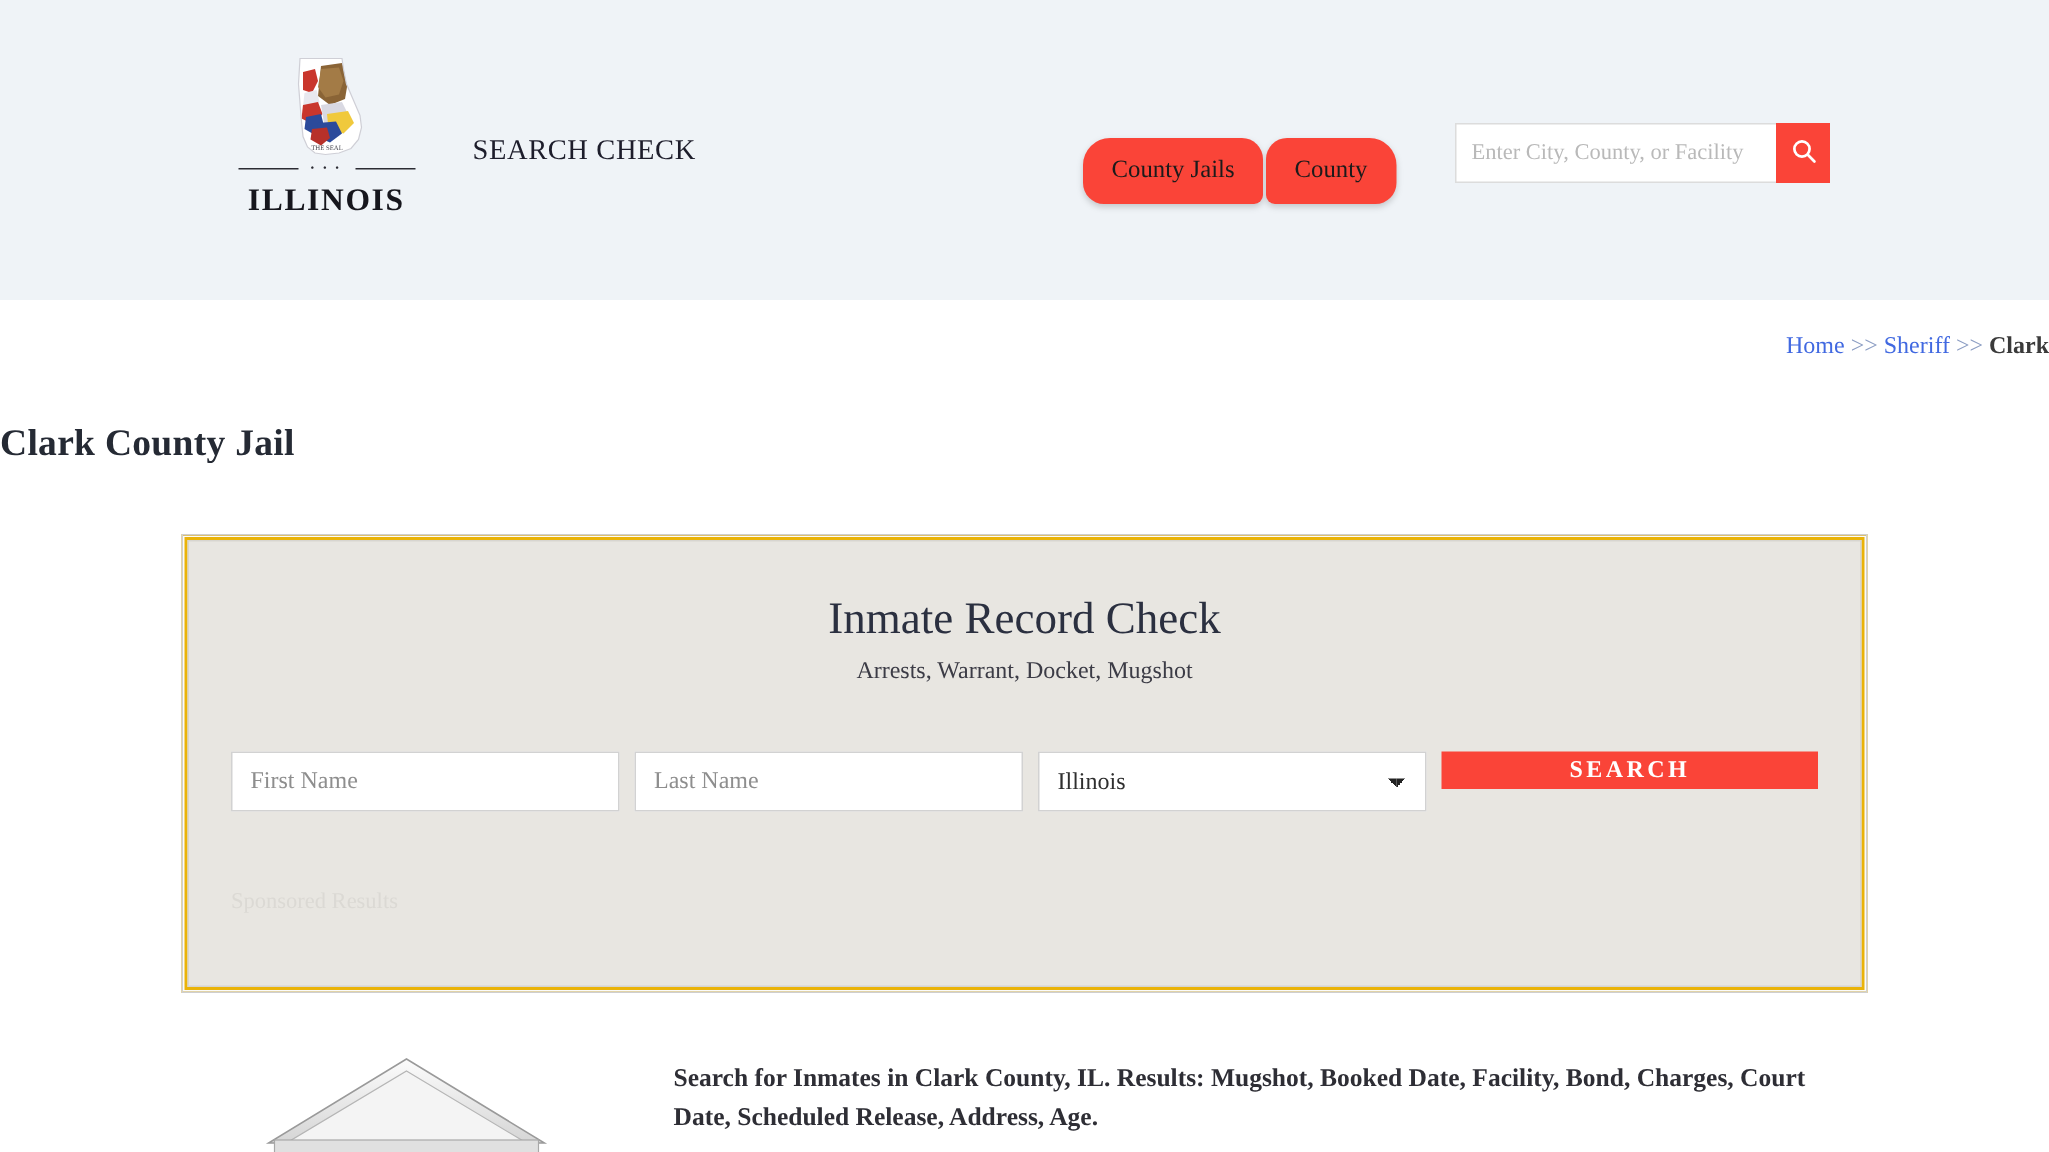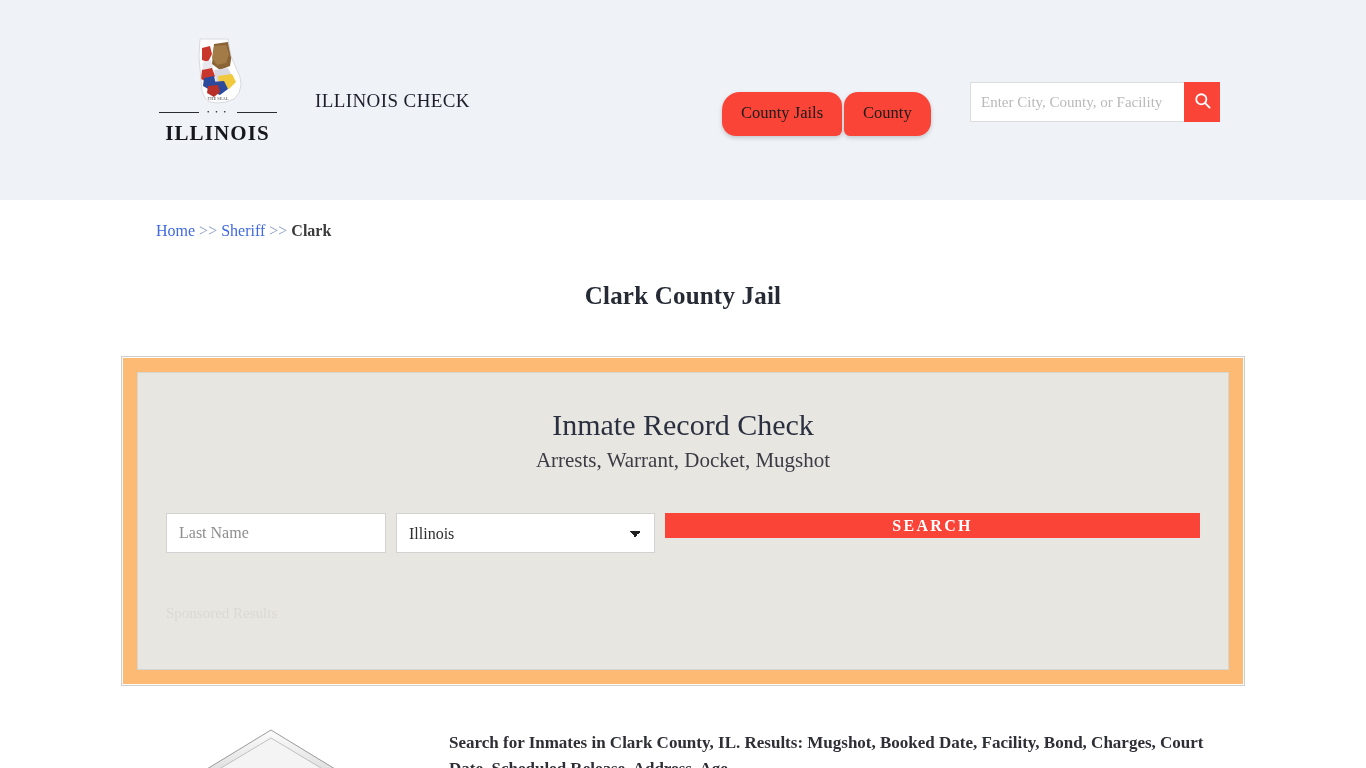--- a/index.html
+++ b/index.html
@@ -151,60 +151,61 @@
   }
 
   
   .breadcrumb {
     width: 1366px;
     margin: 0 auto;
     padding: 20px 0 0 156px;
     font-size: 16px;
     line-height: 22px;
     color: #555;
+    text-align: right;
   }
   .crumb-link { color: #4169e1; text-decoration: none; cursor: pointer; }
   .crumb-sep { color: #8b9dc3; margin: 0 4px; }
   .crumb-current { color: #3a3a3a; font-weight: bold; }
 
   
   .page-title {
-    text-align: center;
+    text-align: left;
     font-size: 25px;
     font-weight: bold;
     color: #252a34;
     margin: 40px 0 0 0;
     letter-spacing: 0.2px;
   }
 
   
   .search-card-outer {
     width: 1124px;
     margin: 46px auto 0 auto;
     border: 1px solid #cfcfcf;
-    background: #fdba74;
-    padding: 15px;
+    background: #eab308;
+    padding: 3px;
     box-shadow: 0 0 0 1px #fbfbfa inset;
   }
   .search-card {
     background: #e8e6e1;
     border: 1px solid #d7d5d0;
     padding: 34px 28px 46px 28px;
   }
   .card-title {
     text-align: center;
     font-size: 30px;
     font-weight: normal;
     color: #2b3040;
     line-height: 36px;
     margin: 0;
   }
   .card-subtitle {
     text-align: center;
-    font-size: 21px;
+    font-size: 16px;
     color: #3c3c46;
     margin: 6px 0 0 0;
     line-height: 22px;
   }
   .search-form {
     display: flex;
     gap: 10px;
     margin-top: 42px;
     align-items: stretch;
   }
@@ -213,21 +214,21 @@
     border: 1px solid #d2d2d2;
     background: #ffffff;
     font-family: "Liberation Serif", "DejaVu Serif", serif;
     font-size: 16px;
     color: #2f2f2f;
     padding: 0 12px;
     outline: none;
   }
   .form-field::placeholder { color: #8e8e8e; }
   .field-first { width: 259px; }
-  .field-last { width: 220px; }
+  .field-last { width: 259px; }
   .field-state {
     width: 259px;
     appearance: none;
     -webkit-appearance: none;
     background-image:
       linear-gradient(45deg, transparent 50%, #222 50%),
       linear-gradient(135deg, #222 50%, transparent 50%);
     background-position:
       calc(100% - 19px) 17px,
       calc(100% - 13px) 17px;
@@ -308,21 +309,21 @@
           <path d="M16 3 L44 3 L45 10 L47 20 L50 27 L53 34 L56 41 L57 49 L55 57 L50 63 L42 66 L33 67 L26 66 L21 62 L18 55 L17 45 L16 33 L15 20 Z" fill="none" stroke="#cfcfd6" stroke-width="0.8"></path>
           <text x="34" y="64" font-family="Liberation Serif, serif" font-size="4.5" fill="#4a4a52" text-anchor="middle">THE SEAL</text>
         </svg>
       </div>
       <div class="logo-divider">
         <span class="logo-dots">• • •</span>
       </div>
       <div class="logo-text-line">ILLINOIS</div>
     </div>
 
-    <div class="records-check">ILLINOIS CHECK</div>
+    <div class="records-check">SEARCH CHECK</div>
 
     <nav class="main-nav">
       <button class="nav-pill first">County Jails</button>
       <button class="nav-pill second">County</button>
     </nav>
 
     <div class="header-search">
       <input class="header-search-input" type="text" placeholder="Enter City, County, or Facility" style="">
       <button class="header-search-btn">
         <span>
@@ -343,20 +344,21 @@
 
 <h1 class="page-title">Clark County Jail</h1>
 
 <section class="search-card-outer">
   <div class="search-card">
 
     <h2 class="card-title">Inmate Record Check</h2>
     <p class="card-subtitle">Arrests, Warrant, Docket, Mugshot</p>
 
     <form class="search-form">
+      <input class="form-field field-first" type="text" placeholder="First Name" style="">
       <input class="form-field field-last" type="text" placeholder="Last Name" style="">
       <select class="form-field field-state">
         <option>Illinois</option>
       </select>
       <button class="search-submit" type="submit">SEARCH</button>
     </form>
 
     <div class="sponsored-label">Sponsored Results</div>
 
   </div>

